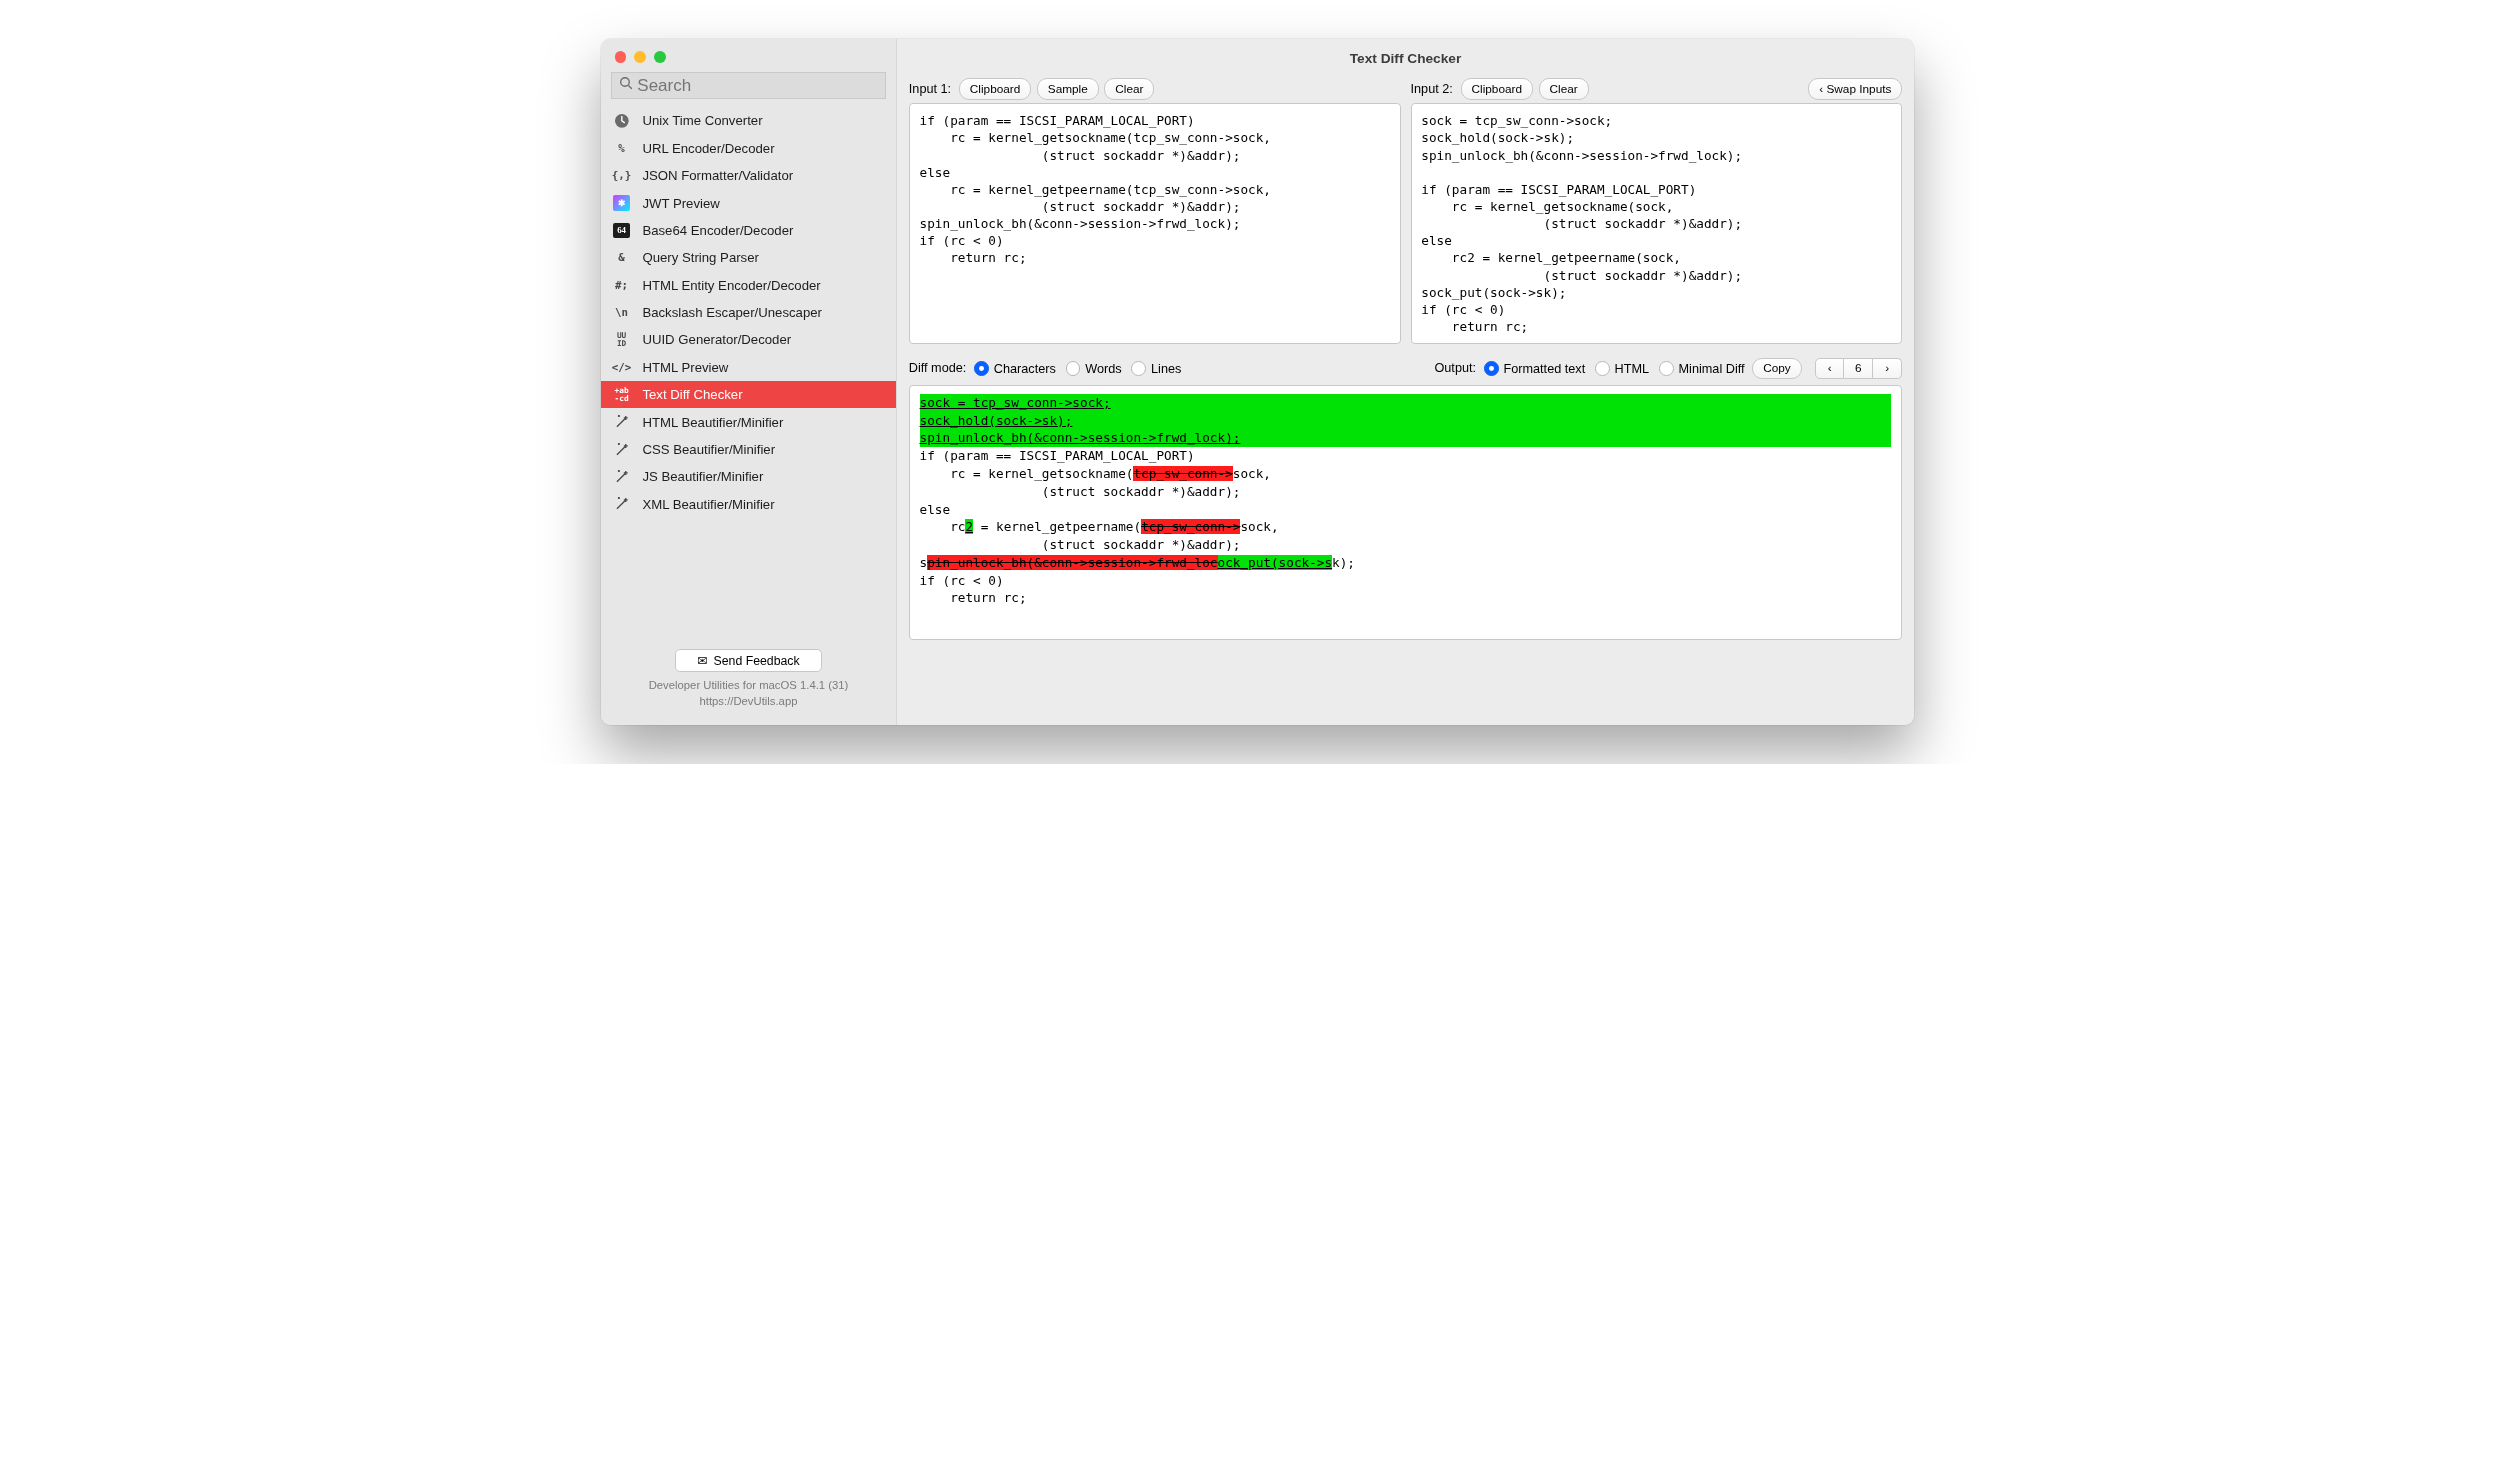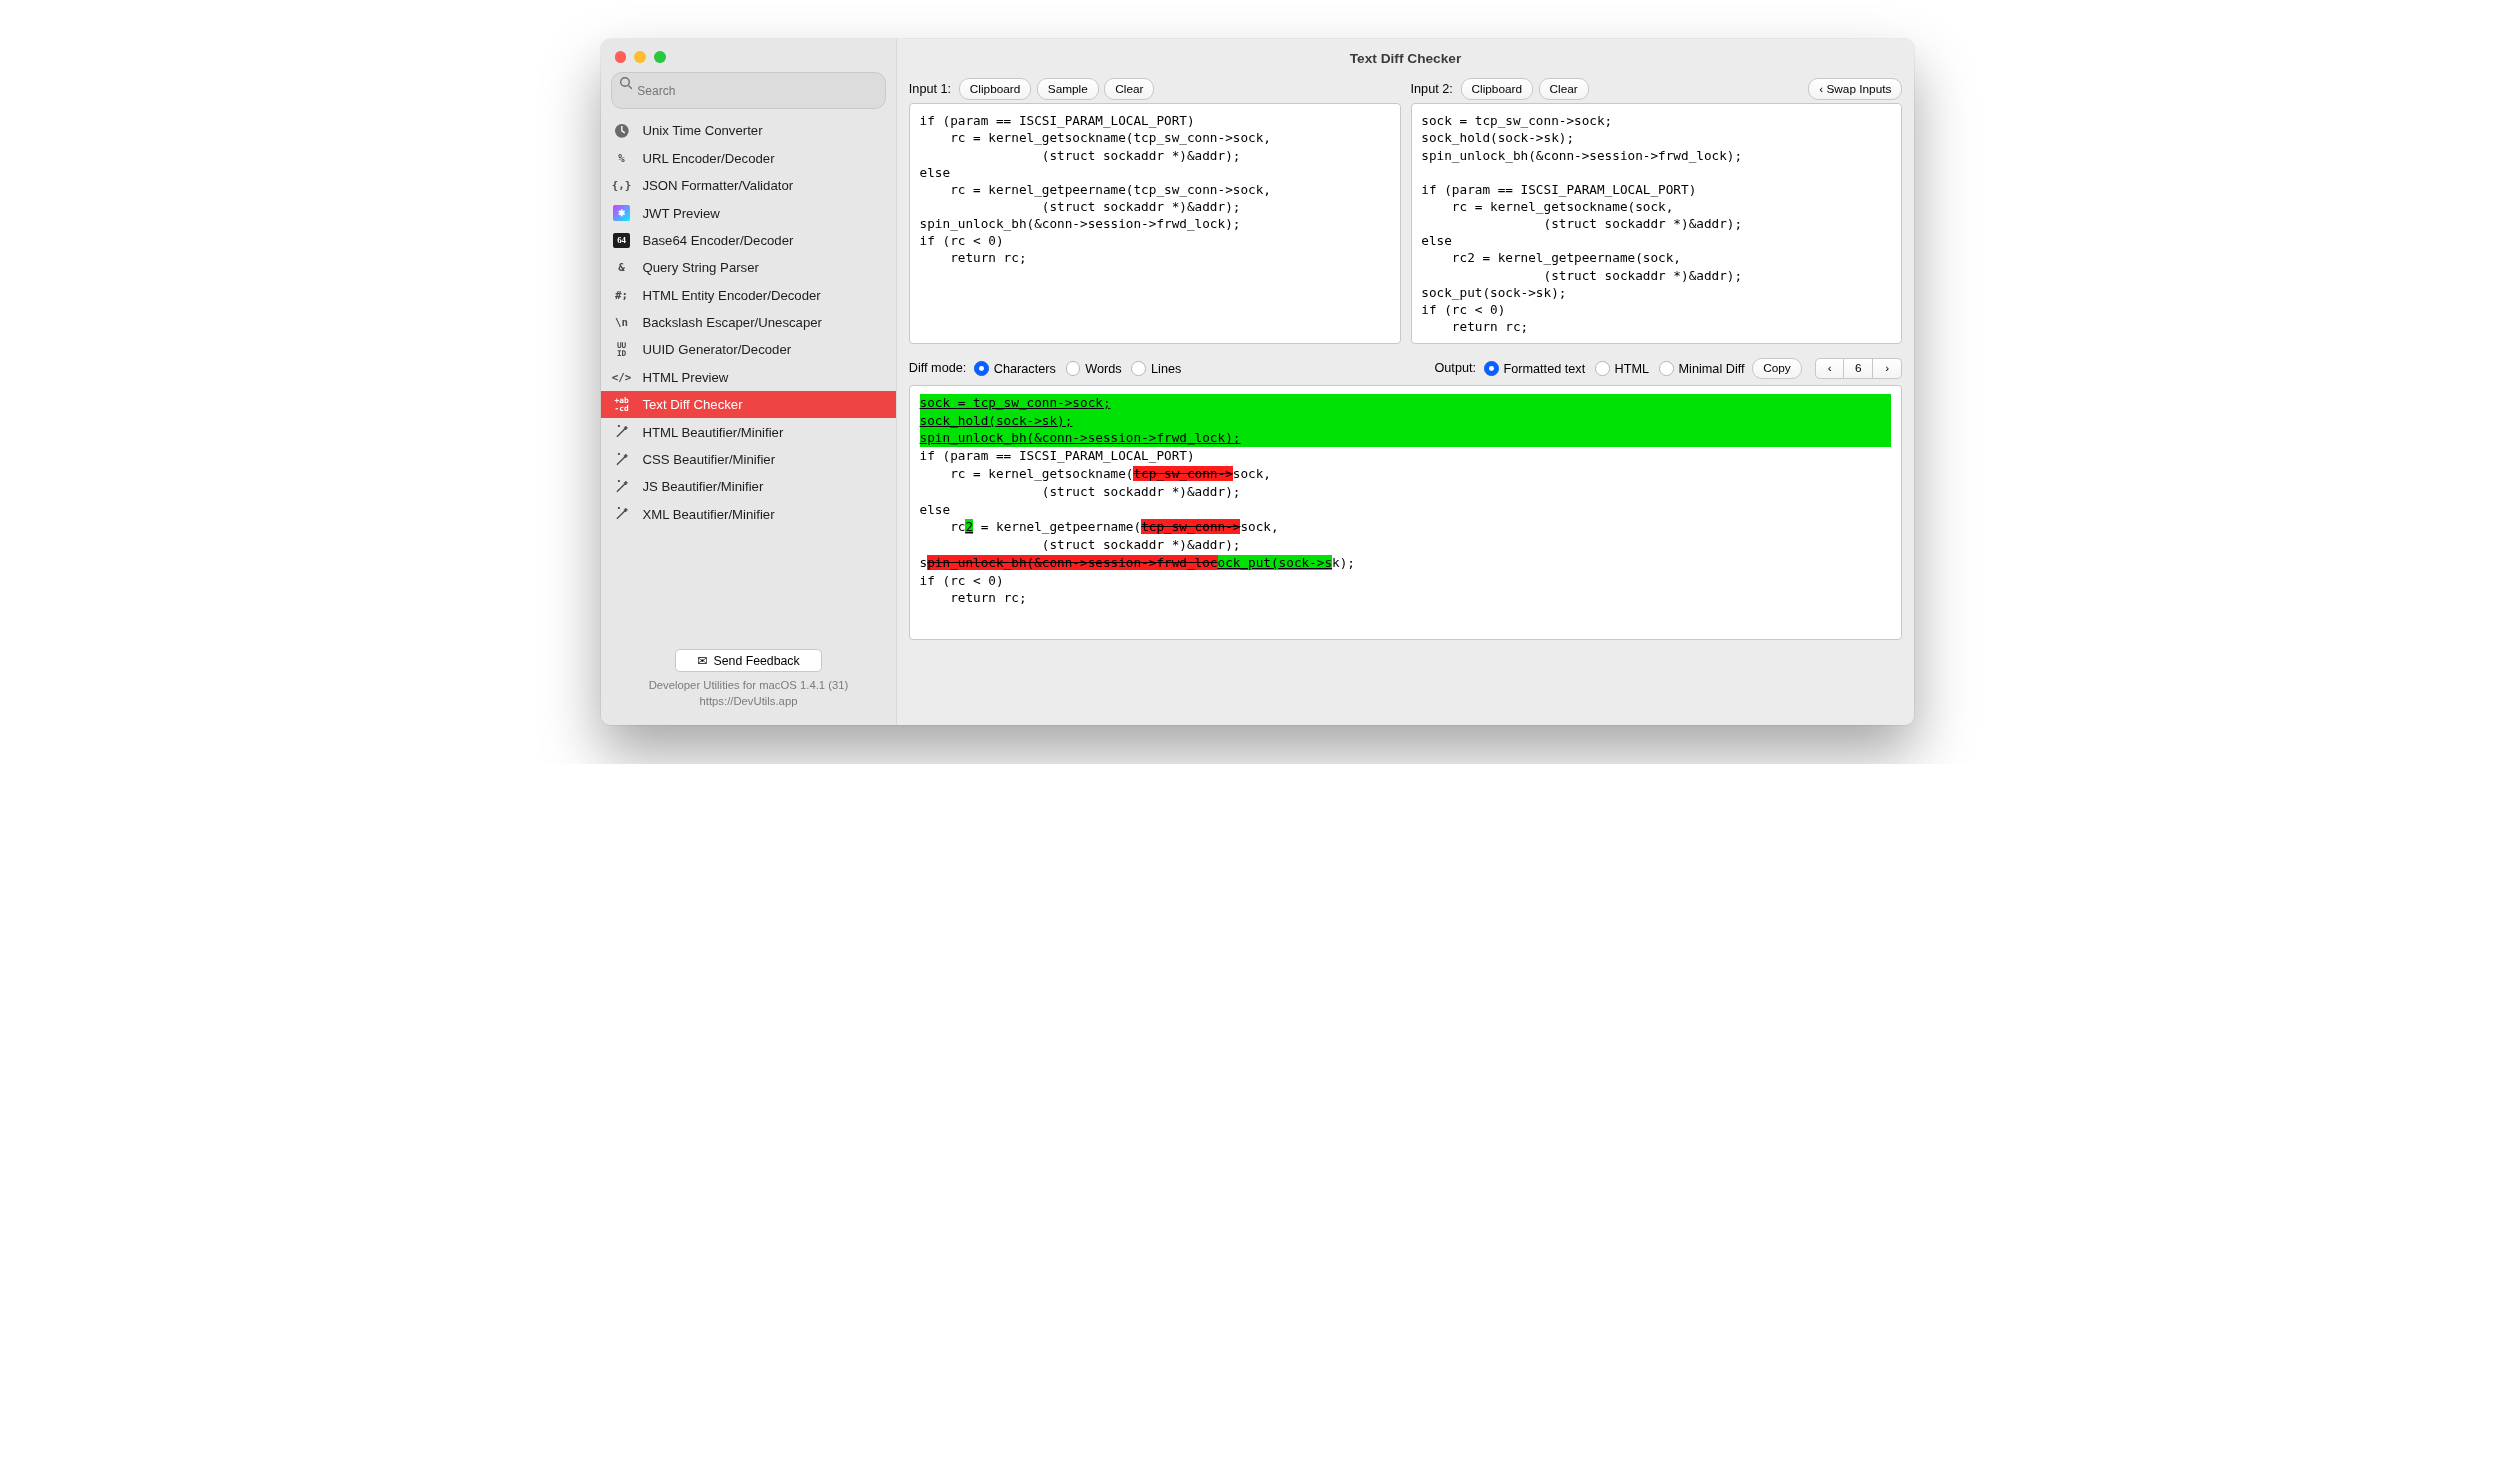--- a/index.html
+++ b/index.html
@@ -5,21 +5,21 @@
   *{box-sizing:border-box;margin:0;padding:0}
   body{background:#fff;font-family:-apple-system,BlinkMacSystemFont,"Segoe UI",Helvetica,Arial,sans-serif;display:flex;justify-content:center;align-items:flex-start;padding:39px 19.6px}
   .window{width:1313px;background:#ececec;border-radius:9.8px;box-shadow:0 29px 59px rgba(0,0,0,.35),0 0 0 1px rgba(0,0,0,.05);display:flex;flex-direction:column;overflow:hidden}
   .body{display:flex;min-height:686px}
   
   .sidebar{width:296px;background:#e7e7e7;border-right:1px solid #d8d8d8;display:flex;flex-direction:column}
   .traffic{display:flex;gap:7.8px;padding:11.8px 13.7px 5.9px}
   .dot{width:11.8px;height:11.8px;border-radius:50%}
   .dot.r{background:#ff5f57}.dot.y{background:#febc2e}.dot.g{background:#28c840}
   .search{margin:3.9px 9.8px 7.8px;position:relative}
-  .search input{width:100%;height:37px;border:1px solid #c9c9c9;border-radius:11px;background:#dcdcdc;padding:0 7.8px 0 25.5px;font-size:12px;color:#333}
+  .search input{width:100%;height:27px;border:1px solid #c9c9c9;border-radius:0;background:#dcdcdc;padding:0 7.8px 0 25.5px;font-size:17px;color:#333}
   .search .sicon{position:absolute;left:7.8px;top:3.9px;color:#6c6c6c;font-size:13.7px}
   .tools{flex:1;overflow:auto}
   .tool{display:flex;align-items:center;height:27.4px;padding:0 11.8px;font-size:13.2px;color:#1d1d1d;cursor:default;gap:12px}
   .tool .ticon{width:17.6px;height:17.6px;display:inline-flex;align-items:center;justify-content:center;font-size:10.8px;color:#4a4a4a;font-family:ui-monospace,Menlo,monospace;font-weight:600}
   .tool.active{background:#ef4444;color:#fff}
   .tool.active .ticon{color:#fff}
   .feedback{margin:7.8px auto 5.9px;width:147px;height:23.5px;border:1px solid #c7c7c7;border-radius:4.9px;background:#fff;font-size:12.3px;display:flex;align-items:center;justify-content:center;gap:5.9px}
   .meta{text-align:center;font-size:11.3px;color:#7b7b7b;padding-bottom:15px;line-height:1.4}
   
   .main{flex:1;background:#ececec;display:flex;flex-direction:column;min-width:0}

